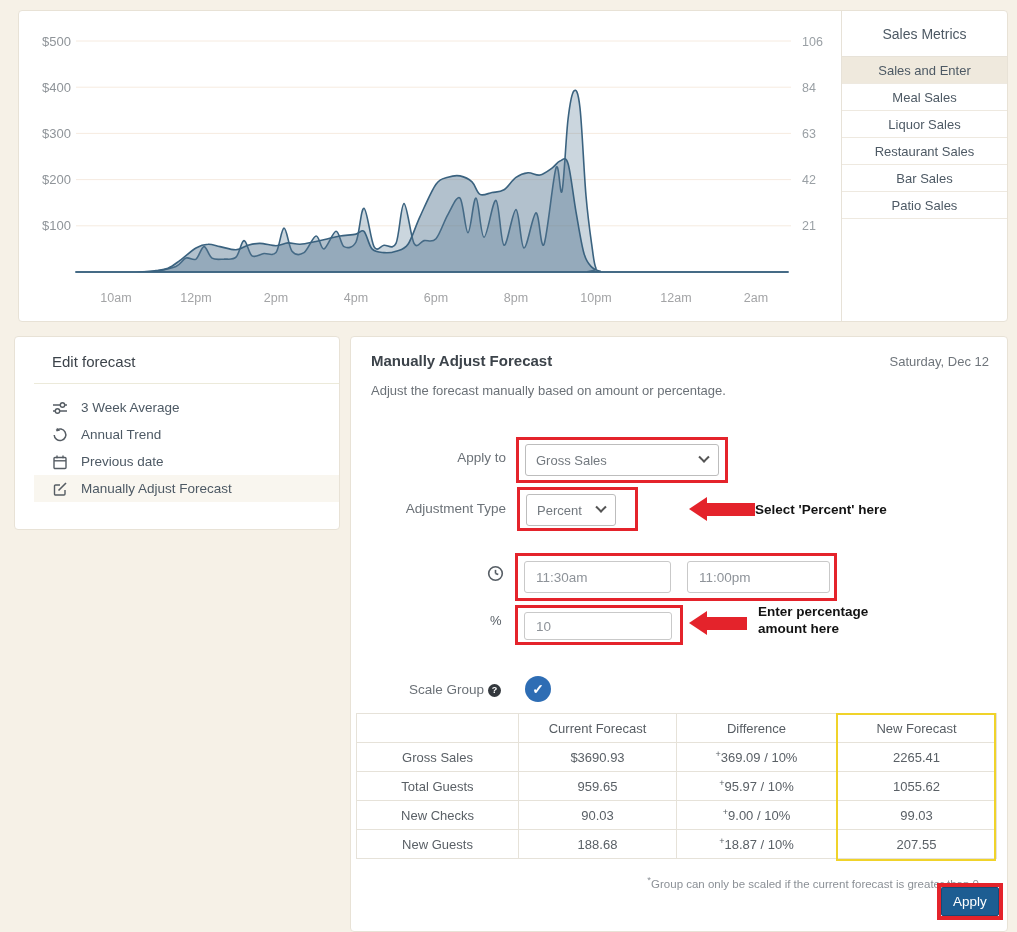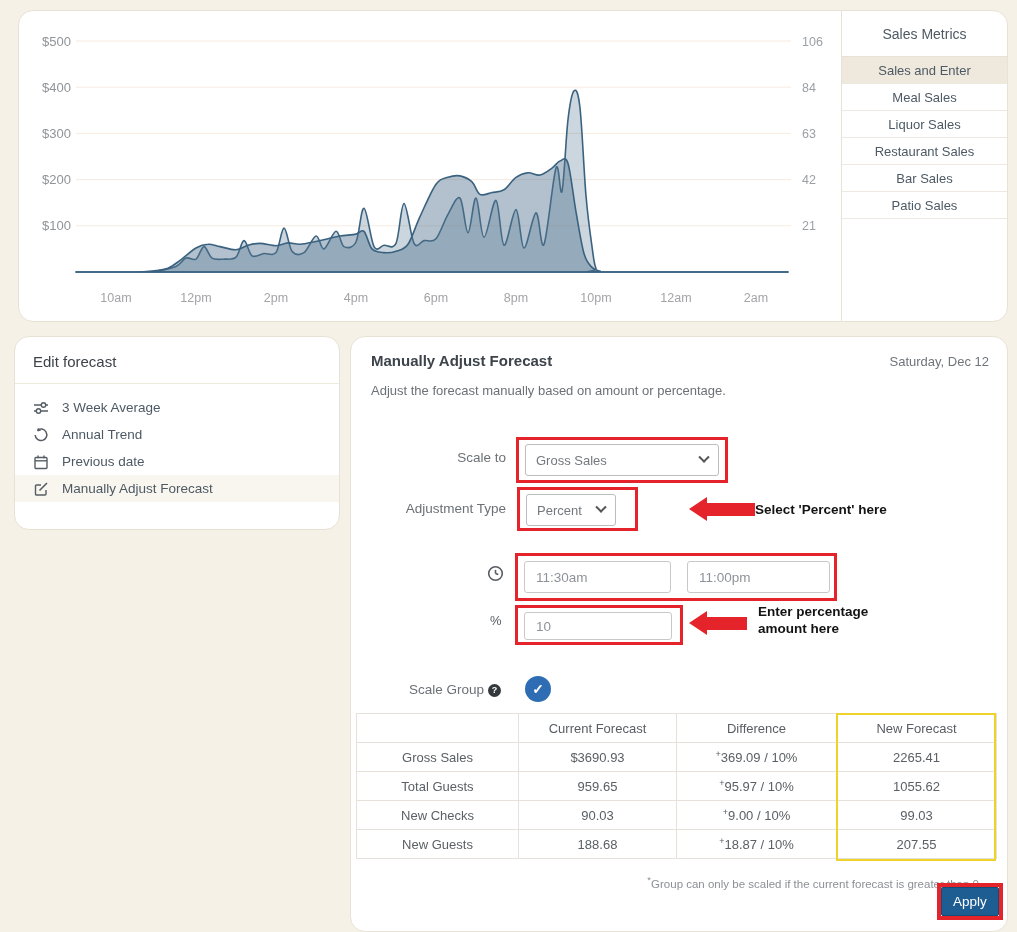--- a/index.html
+++ b/index.html
@@ -1,18 +1,18 @@
 <!DOCTYPE html>
 <html><head>
 <meta charset="utf-8">
 <style>
   * { box-sizing: border-box; margin: 0; padding: 0; }
   body { font-family: "Liberation Sans", sans-serif; }
   .app { position: relative; width: 1017px; height: 932px; background: #f6f1e7; overflow: hidden; }
-  .panel { position: absolute; background: #fff; border: 1px solid #e8e2d6; border-radius: 15px; }
+  .panel { position: absolute; background: #fff; border: 1px solid #e8e2d6; border-radius: 4px; padding-left: 19px; }
 
   
   .top-panel { left: 18px; top: 10px; width: 990px; height: 312px; }
   .chart-svg { position: absolute; left: 0; top: 0; }
   svg text { font-family: "Liberation Sans", sans-serif; }
 
   .metrics-menu { position: absolute; right: 0; top: 0; bottom: 0; width: 166px; border-left: 1px solid #e7e2d8; }
   .metrics-header { height: 46px; display: flex; align-items: center; justify-content: center;
     font-size: 14px; color: #4d5964; border-bottom: 1px solid #e7e2d8; }
   .menu-item { height: 27px; display: flex; align-items: center; justify-content: center;
@@ -164,21 +164,21 @@
           <span>Manually Adjust Forecast</span>
         </div>
       </div>
   </div>
 
   <div class="panel right-panel">
     <div class="rp-title">Manually Adjust Forecast</div>
     <div class="rp-date">Saturday, Dec 12</div>
     <div class="rp-subtitle">Adjust the forecast manually based on amount or percentage.</div>
 
-    <div class="form-label" style="top:113px;">Scale to</div>
+    <div class="form-label" style="top:113px;">Apply to</div>
     <div class="red-box" style="left:165px; top:100px; width:212px; height:46px;">
       <div class="select" style="position:absolute; left:6px; top:4px; width:194px; height:32px;">
         <span>Gross Sales</span>
         <span class="chev"></span>
       </div>
     </div>
 
     <div class="form-label" style="top:164px;">Adjustment Type</div>
     <div class="red-box" style="left:166px; top:150px; width:121px; height:44px;">
       <div class="select" style="position:absolute; left:6px; top:4px; width:90px; height:32px;">

